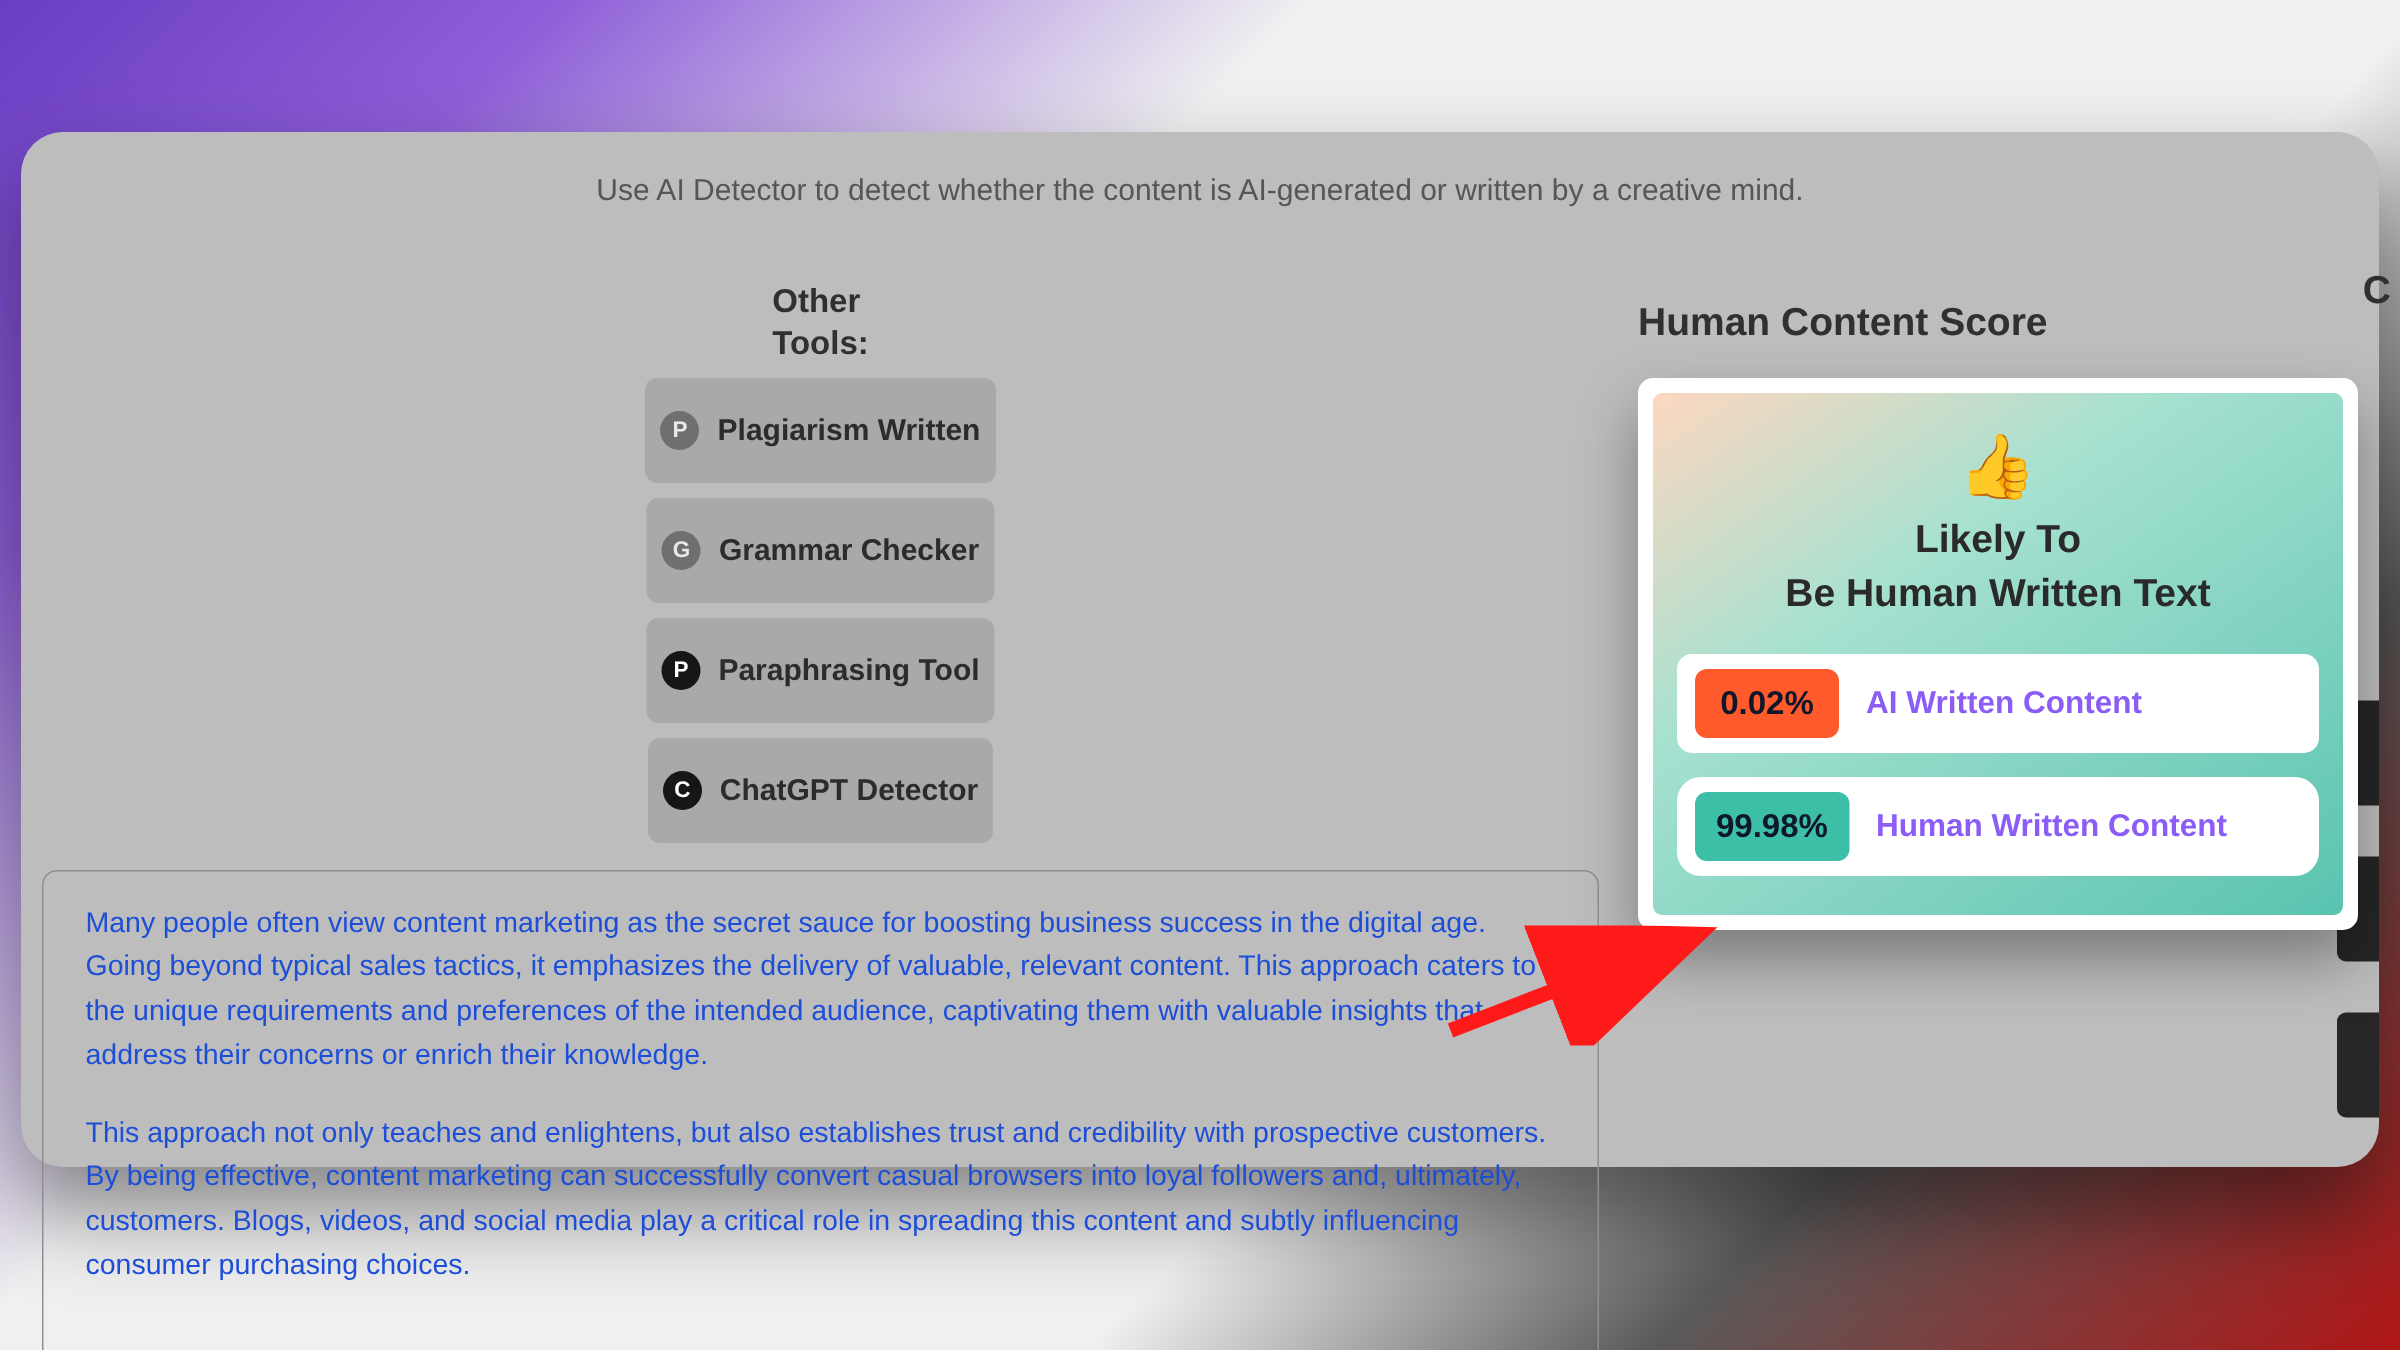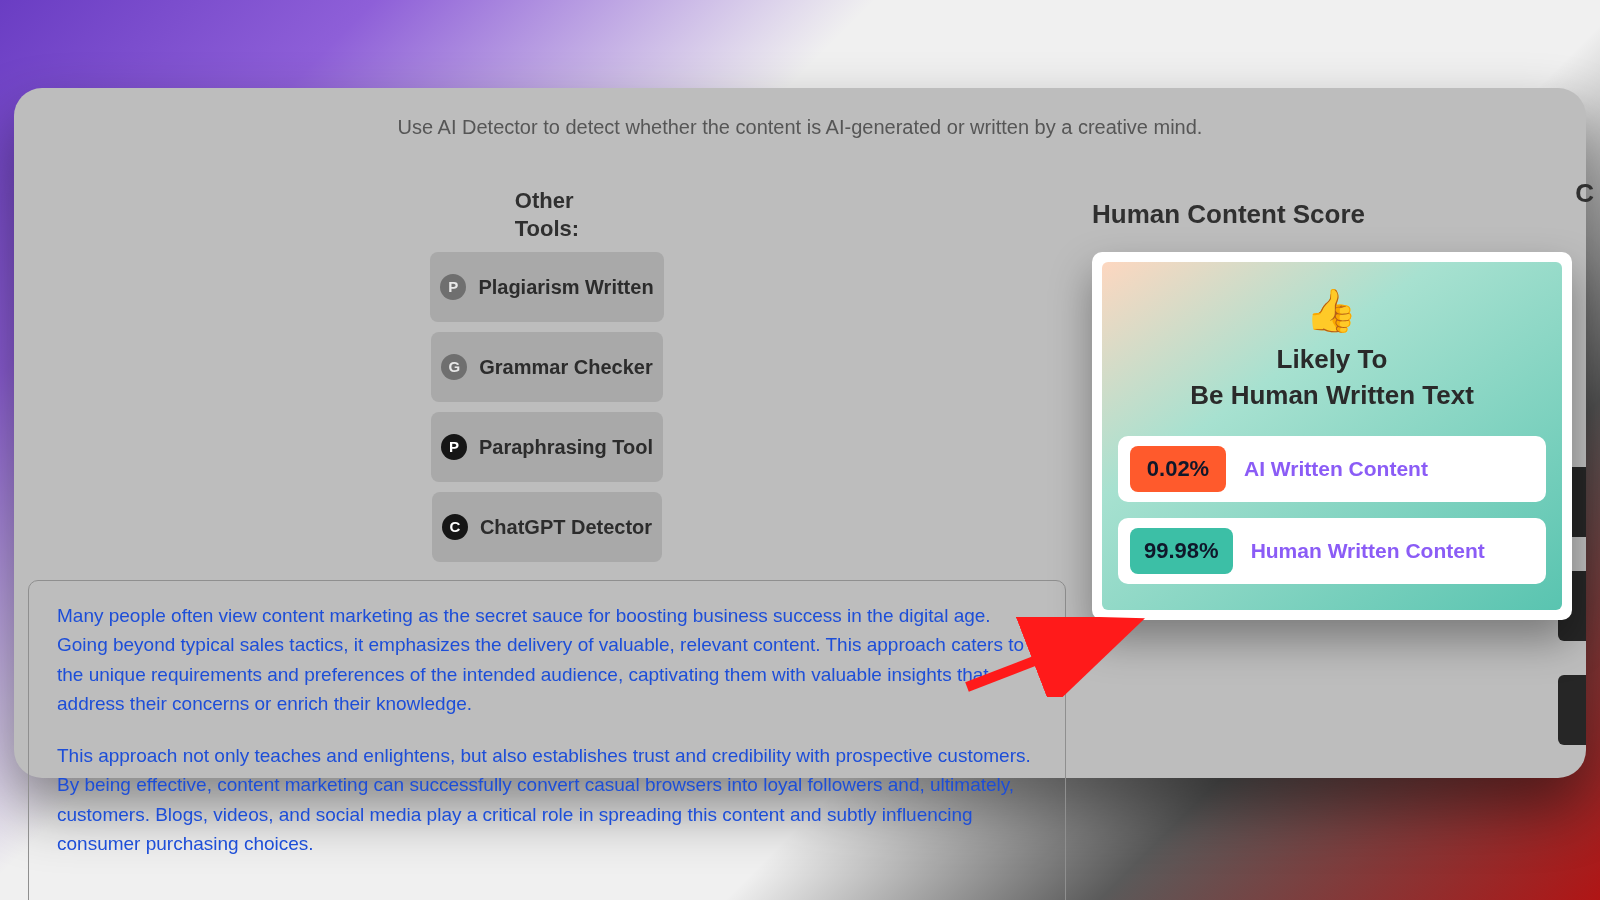--- a/index.html
+++ b/index.html
@@ -133,21 +133,21 @@
   }
   .metric {
     background:#fff;
     border-radius: 10px;
     padding: 10px 12px;
     display:flex;
     align-items:center;
     gap: 18px;
     margin-bottom: 16px;
   }
-  .metric:last-child { margin-bottom: 0; }
+  .metric:last-child { margin-bottom: 0; border-radius: 16px; }
   .pct {
     border-radius: 8px;
     padding: 10px 14px;
     font-size: 22px;
     font-weight: 800;
     color:#0f172a;
     min-width: 96px;
     text-align:center;
   }
   .pct-orange { background:#ff5a2c; }

